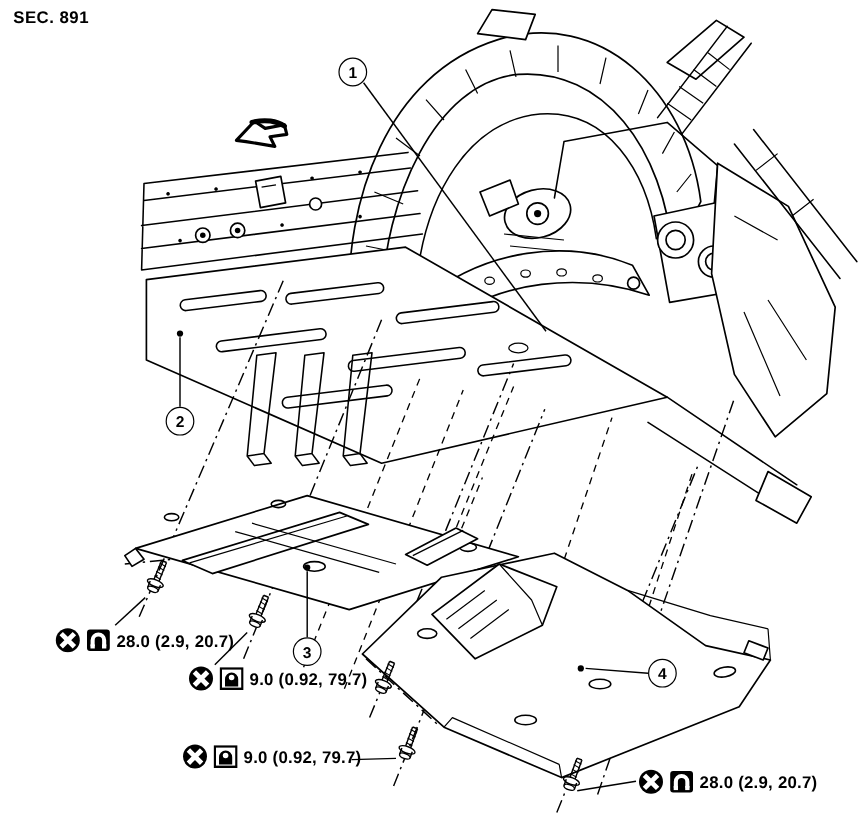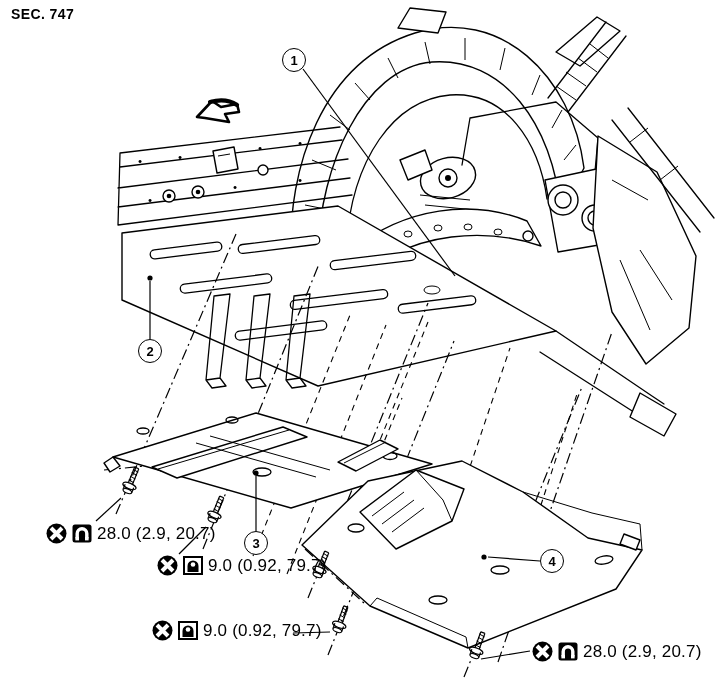--- a/index.html
+++ b/index.html
@@ -26,26 +26,26 @@
     position:absolute;width:24px;height:24px;box-sizing:border-box;
     border:1.8px solid #000;border-radius:50%;background:#fff;
     display:flex;align-items:center;justify-content:center;
     font-size:13px;font-weight:bold;line-height:1;z-index:3;
   }
   .tq{
     position:absolute;display:flex;align-items:center;gap:5px;z-index:3;
     background:transparent;
   }
   .tq .ic{display:inline-flex;}
-  .tq-val{font-size:17px;font-weight:normal;white-space:nowrap;letter-spacing:.2px;}
+  .tq-val{font-size:14px;font-weight:bold;white-space:nowrap;letter-spacing:.2px;}
 </style>
 </head>
 <body>
 
-<div class="sec-title">SEC. 747</div>
+<div class="sec-title">SEC. 891</div>
 
 <svg class="diagram" width="719" height="681" viewBox="0 0 719 681">
   <defs>
     <g id="bolt" stroke="#000" fill="#fff" stroke-width="1.2" stroke-linejoin="round">
       <path d="M-2.2,-8 L-2.2,-26 M2.2,-8 L2.2,-26 M-2.2,-26 L2.2,-26"></path>
       <path d="M-3,-12 L3,-11 M-3,-16 L3,-15 M-3,-20 L3,-19 M-3,-23.5 L3,-22.5" stroke-width="0.9"></path>
       <ellipse cx="0" cy="-6.5" rx="7" ry="2.8"></ellipse>
       <path d="M-4.6,-6.5 L-4.6,-1 M4.6,-6.5 L4.6,-1"></path>
       <ellipse cx="0" cy="-1" rx="4.6" ry="2.1"></ellipse>
     </g>

